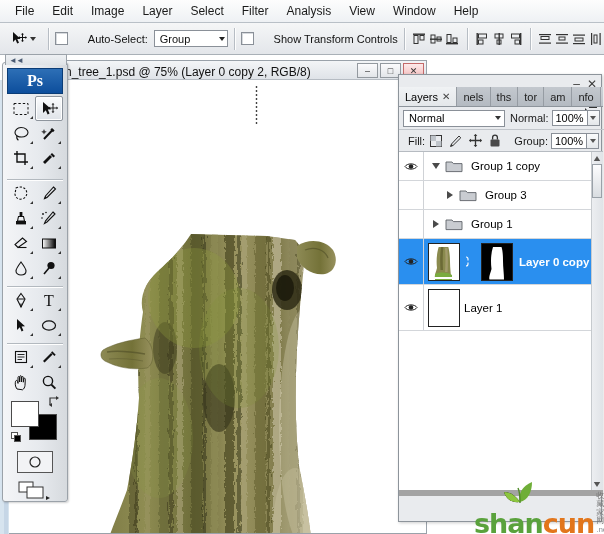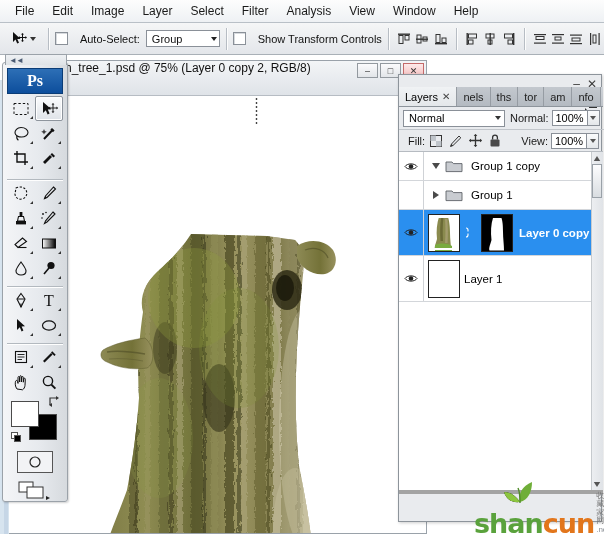--- a/index.html
+++ b/index.html
@@ -29,42 +29,42 @@
     display:flex;align-items:center;box-sizing:border-box;
   }
   .opt-tool{display:flex;align-items:center;gap:3px;padding:0 6px 0 10px;}
   .opt-tool svg{display:block;}
   .tri{width:0;height:0;border-left:3.5px solid transparent;border-right:3.5px solid transparent;border-top:4px solid #333;}
   .vsep{width:1px;height:22px;background:#b7bdc4;margin:0 6px;box-shadow:1px 0 0 #fdfdfd;}
   .chk{
     width:11px;height:11px;background:#fff;border:1px solid #8a9098;
     box-shadow:inset 1px 1px 0 #d7dade;display:inline-block;flex:none;
   }
-  .opt-label{font-size:11px;color:#111;margin-left:12px;white-space:nowrap;}
+  .opt-label{font-size:11px;color:#111;margin-left:20px;white-space:nowrap;}
   .combo{
     height:17px;min-width:74px;background:#fff;border:1px solid #8a9098;
     margin-left:6px;display:flex;align-items:center;justify-content:space-between;
     padding:0 2px 0 5px;box-sizing:border-box;font-size:11px;color:#111;
   }
   .combo .tri{border-top-color:#222;}
   .alignbtn{
     width:18px;height:19px;display:flex;align-items:center;justify-content:center;
     margin:0 1px;
   }
 
   
   .docwin{
     position:absolute;left:8px;top:60px;width:419px;height:474px;
     background:#fff;border:1px solid #9aa2aa;border-top:none;box-sizing:border-box;
   }
   .doctitle{
-    position:absolute;left:8px;top:60px;width:419px;height:36px;
+    position:absolute;left:8px;top:60px;width:419px;height:20px;
     background:linear-gradient(#f3f5f7,#dfe3e8);
     border:1px solid #9aa2aa;border-bottom:1px solid #b6bcc3;box-sizing:border-box;
-    display:flex;align-items:flex-start;overflow:hidden;
+    display:flex;align-items:flex-end;overflow:hidden;
   }
   .doctitle .tname{
     font-size:12px;color:#111;margin-left:56px;white-space:nowrap;
   }
   .winbtns{position:absolute;right:2px;top:2px;display:flex;gap:2px;}
   .winbtn{
     width:21px;height:15px;border:1px solid #93999f;background:linear-gradient(#fbfbfc,#e2e5e9);
     display:flex;align-items:center;justify-content:center;font-size:9px;color:#333;box-sizing:border-box;
   }
   .winbtn.close{border-color:#c46a6a;background:linear-gradient(#fdeaea,#f3bdbd);}
@@ -161,21 +161,21 @@
   .spin{width:12px;height:16px;border:1px solid #8a9098;border-left:none;background:linear-gradient(#fafbfc,#e4e7ea);
     box-sizing:border-box;display:flex;align-items:center;justify-content:center;}
   .row-lock{
     position:absolute;left:0;top:55px;width:204px;height:22px;
     display:flex;align-items:center;padding:0 4px;box-sizing:border-box;
     border-bottom:1px solid #b6bbc1;
   }
   .lockicons{display:flex;align-items:center;gap:7px;margin-left:5px;}
   .layerlist{
     position:absolute;left:0;top:77px;width:204px;height:338px;
-    background:#fff;overflow:hidden;border-bottom:4px solid #a3a3a3;
+    background:#fff;overflow:hidden;border-bottom:6px solid #a3a3a3;
   }
   .lrow{
     height:29px;display:flex;align-items:center;
     border-bottom:1px solid #d3d6da;box-sizing:border-box;position:relative;
   }
   .lrow.tall{height:46px;}
   .lrow.sel{background:#2a8fef;color:#fff;}
   .eyecol{width:25px;height:100%;display:flex;align-items:center;justify-content:center;border-right:1px solid #cfd2d6;box-sizing:border-box;flex:none;}
   .arrow{width:15px;display:flex;align-items:center;justify-content:center;flex:none;}
   .arrow .r{width:0;height:0;border-top:4px solid transparent;border-bottom:4px solid transparent;border-left:6px solid #4a4a4a;}
@@ -766,21 +766,21 @@
         </svg>
         <svg width="13" height="13" viewBox="0 0 13 13">
           <path d="M6.5 0.6 v11.8 M0.6 6.5 h11.8" stroke="#333" stroke-width="1.3"></path>
           <path d="M6.5 0 l1.8 2h-3.6z M6.5 13 l1.8-2h-3.6z M0 6.5 l2-1.8v3.6z M13 6.5 l-2-1.8v3.6z" fill="#333"></path>
         </svg>
         <svg width="12" height="13" viewBox="0 0 12 13">
           <rect x="1.5" y="5.5" width="9" height="7" rx="1" fill="#4a4a4a"></rect>
           <path d="M3.6 5.5 V3.6 a2.4 2.4 0 0 1 4.8 0 V5.5" fill="none" stroke="#333" stroke-width="1.3"></path>
         </svg>
       </div>
-      <span class="lbl" style="margin-left:auto;">View:</span>
+      <span class="lbl" style="margin-left:auto;">Group:</span>
       <div class="numbox">
         <span>100%</span>
       </div>
       <div class="spin">
         <span class="tri" style="border-top-color:#555;"></span>
       </div>
     </div>
 
     <div class="layerlist">
 
@@ -795,20 +795,32 @@
             <span class="d"></span>
           </div>
         <div class="folder">
           <svg width="18" height="14" viewBox="0 0 18 14">
             <path d="M1 3 h6 l1.4 1.6 H17 v8 H1 Z" fill="#c9ccd1" stroke="#5d6268" stroke-width="0.9"></path>
           </svg>
         </div>
         <span class="lname">Group 1 copy</span>
       </div>
 
+      <div class="lrow">
+        <div class="eyecol"></div>
+        <div class="arrow" style="margin-left:18px;">
+            <span class="r"></span>
+          </div>
+        <div class="folder">
+          <svg width="18" height="14" viewBox="0 0 18 14">
+            <path d="M1 3 h6 l1.4 1.6 H17 v8 H1 Z" fill="#c9ccd1" stroke="#5d6268" stroke-width="0.9"></path>
+          </svg>
+        </div>
+        <span class="lname">Group 3</span>
+      </div>
 
 
       <div class="lrow">
         <div class="eyecol"></div>
         <div class="arrow" style="margin-left:4px;">
             <span class="r"></span>
           </div>
         <div class="folder">
           <svg width="18" height="14" viewBox="0 0 18 14">
             <path d="M1 3 h6 l1.4 1.6 H17 v8 H1 Z" fill="#c9ccd1" stroke="#5d6268" stroke-width="0.9"></path>

